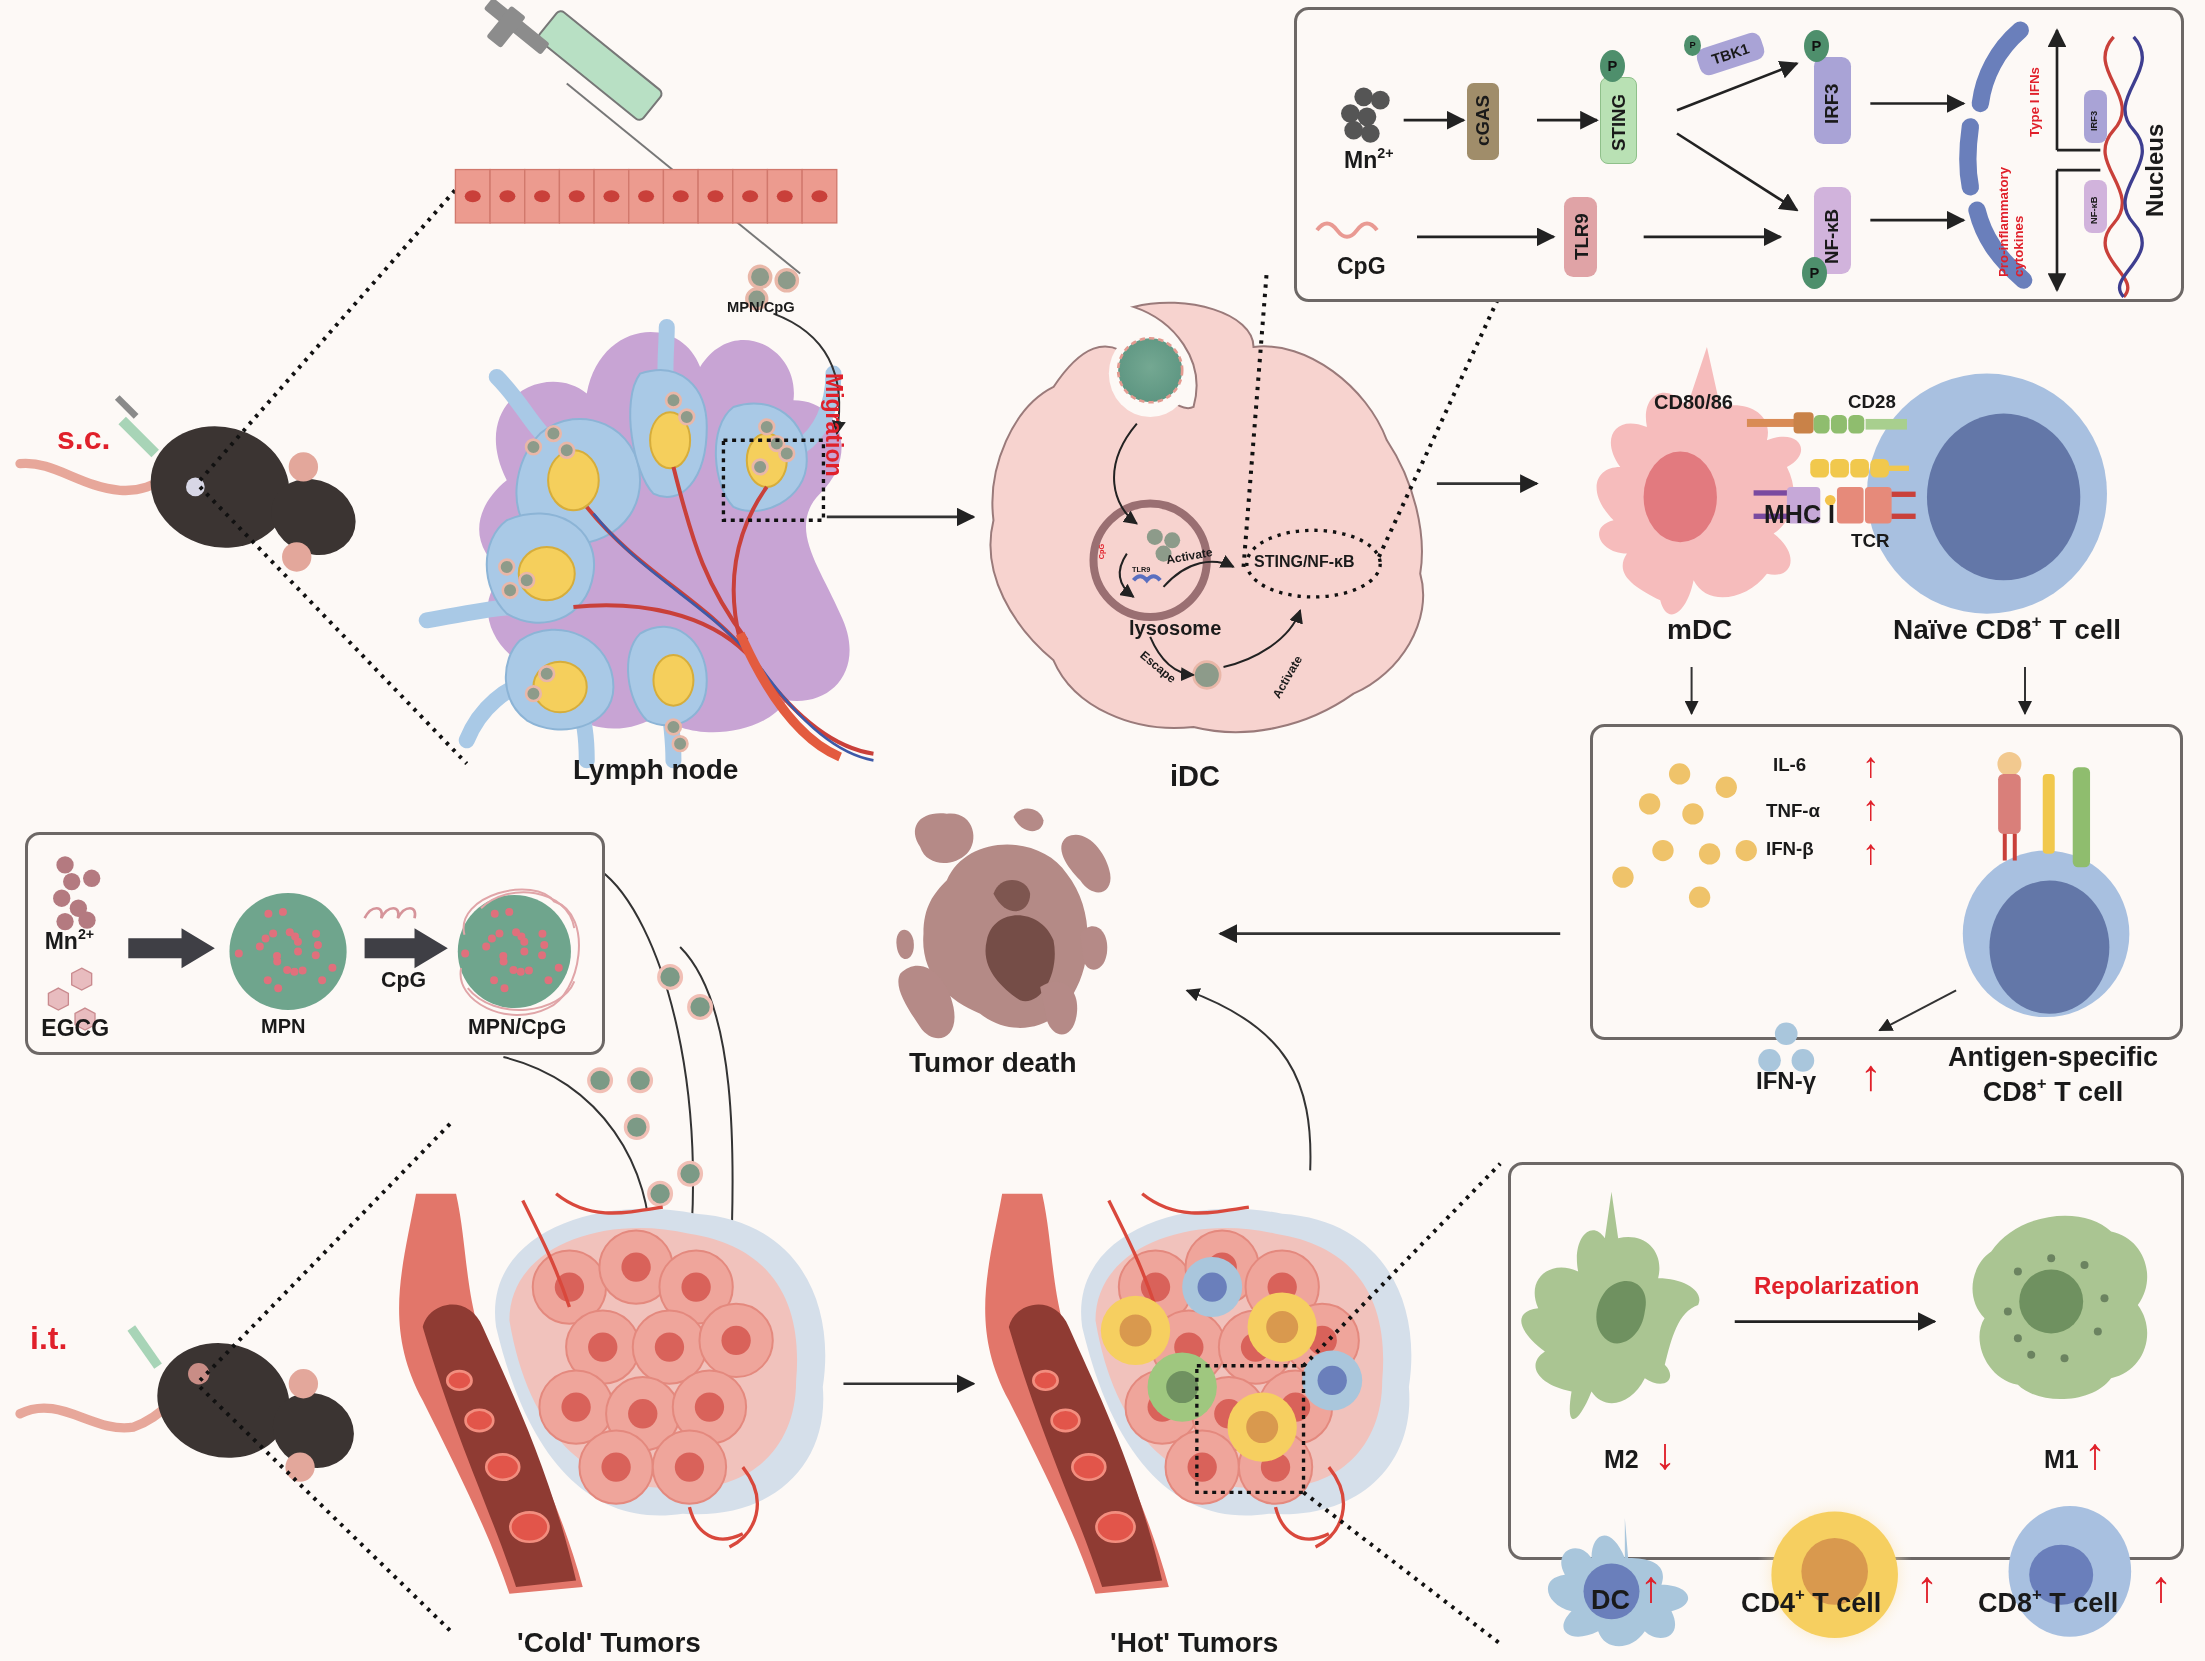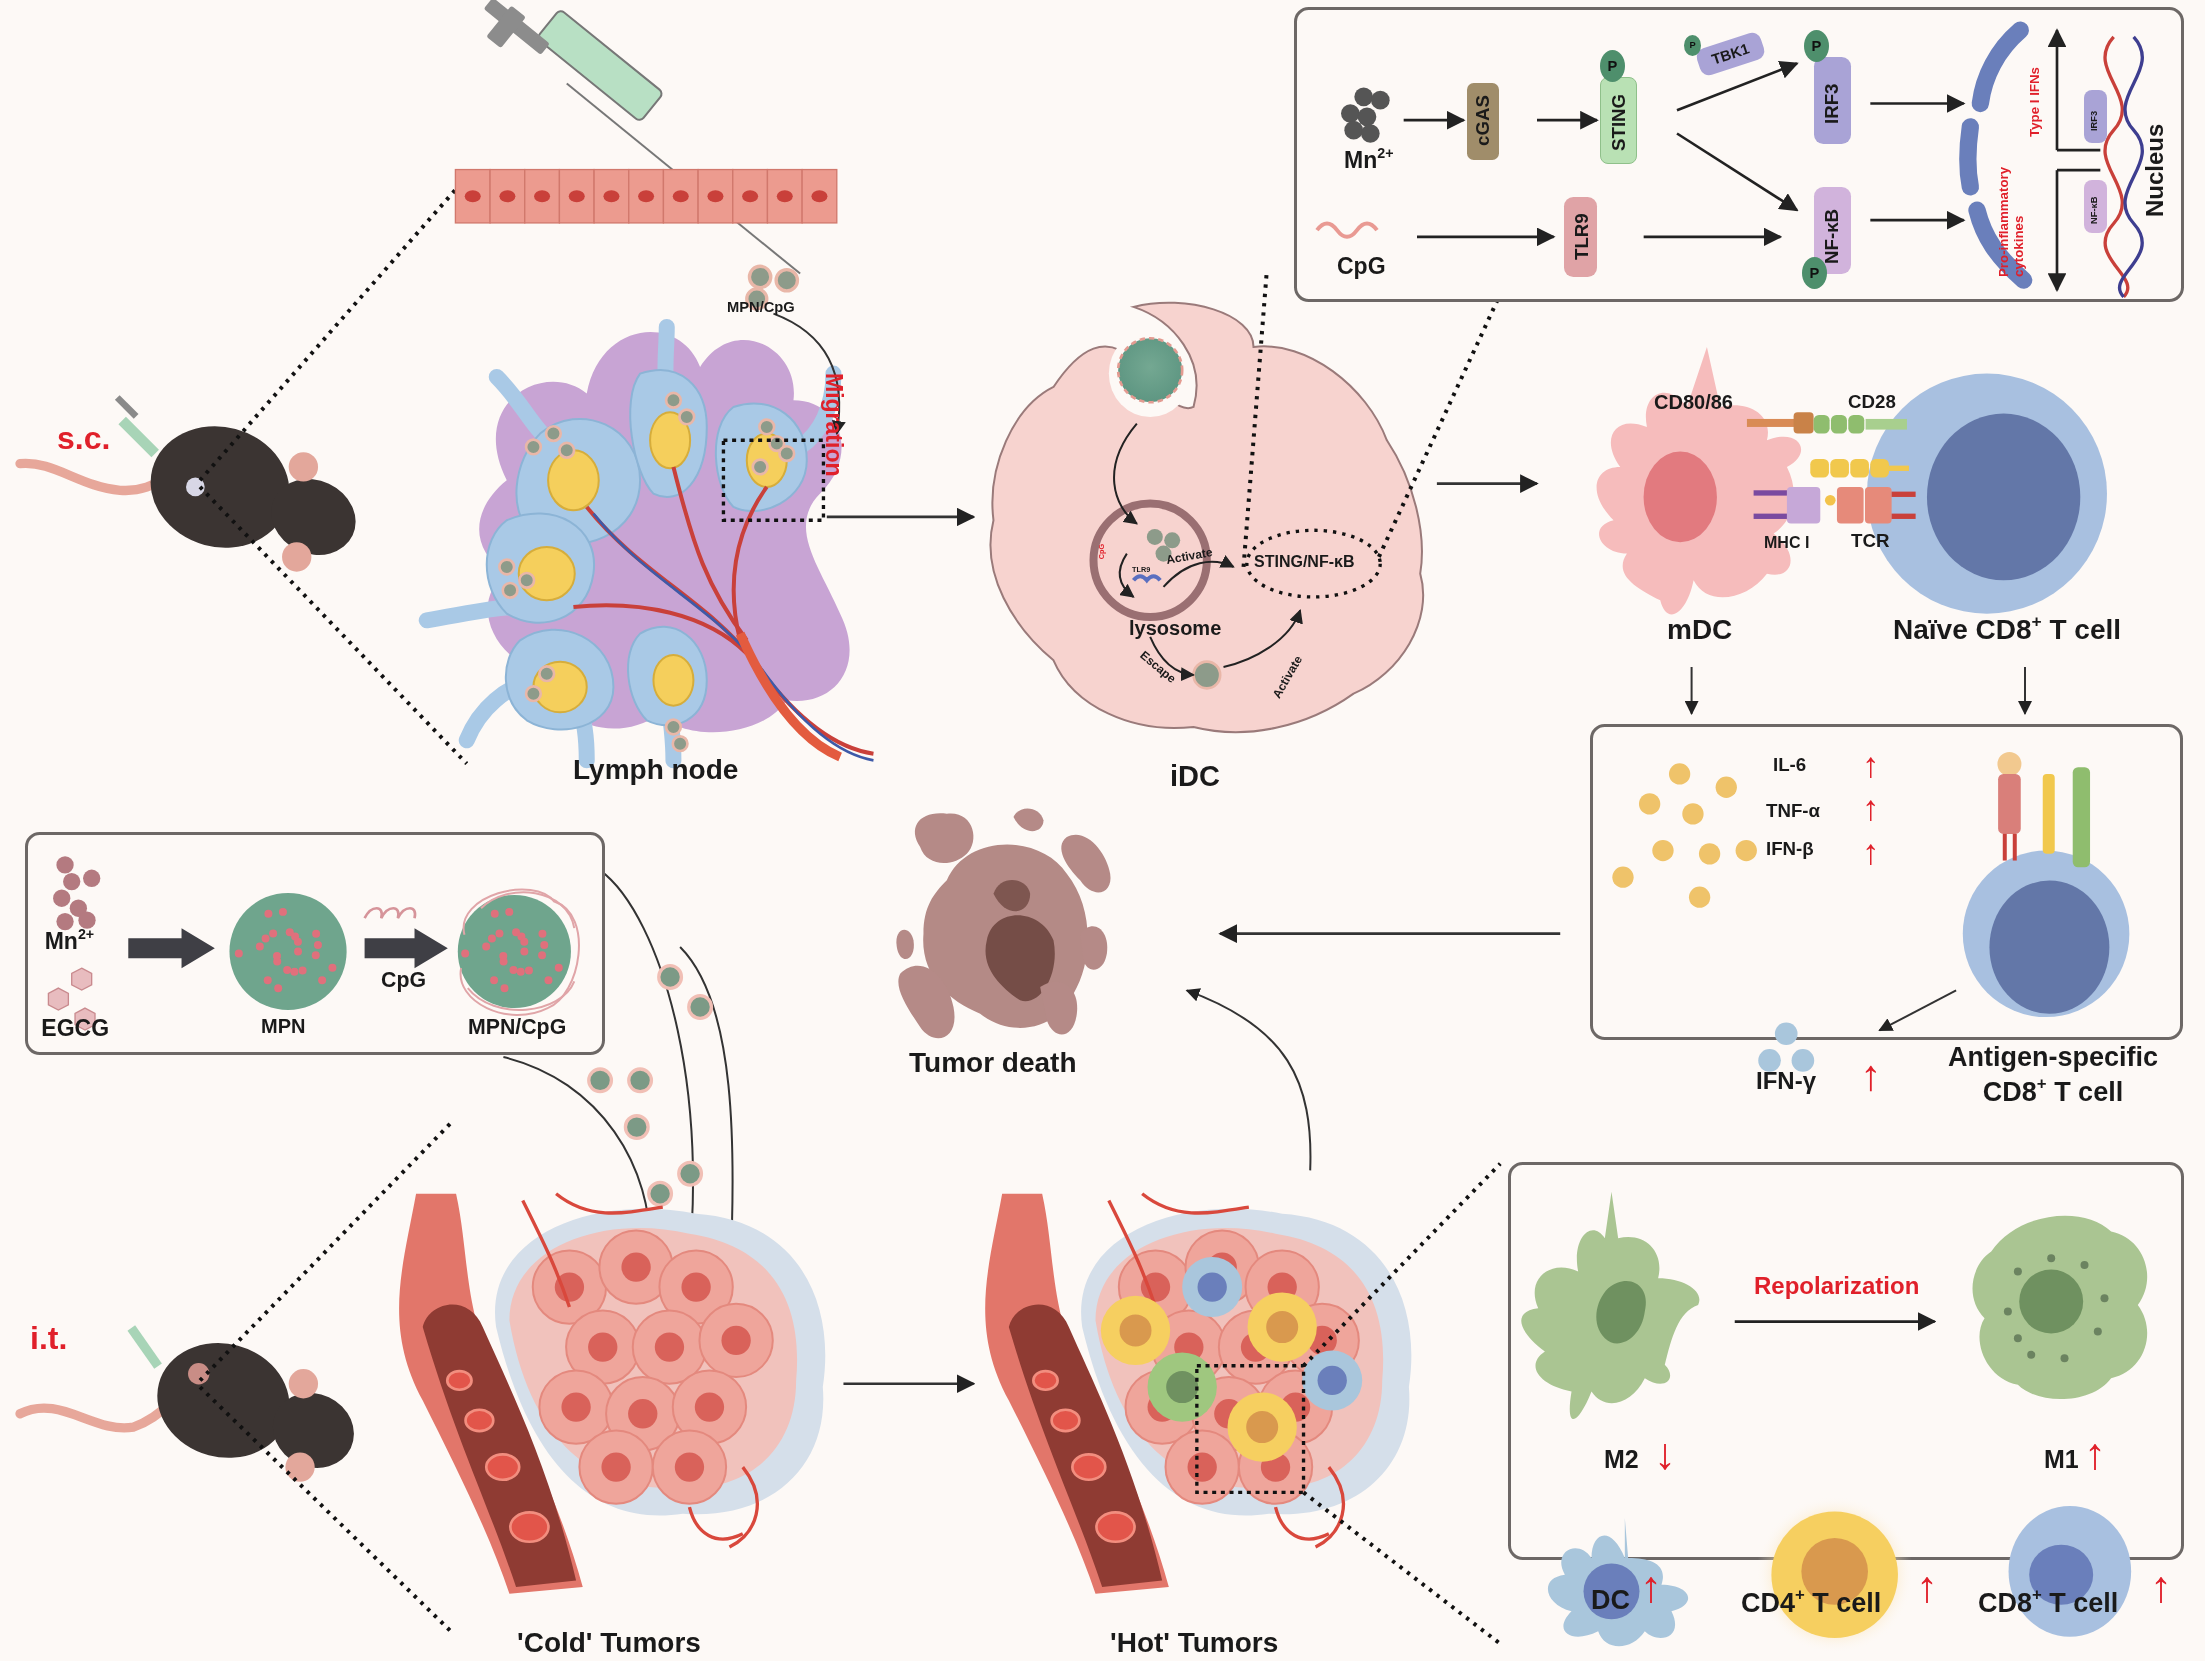--- a/index.html
+++ b/index.html
@@ -595,21 +595,21 @@
 <div class="lbl" style="left:1132px;top:565px;font-size:7.3px;">TLR9</div>
 <div class="lbl" style="left:1166px;top:549px;font-size:12px;transform:rotate(-10deg);">Activate</div>
 <div class="lbl" style="left:1129px;top:617px;font-size:20px;">lysosome</div>
 <div class="lbl" style="left:1137px;top:660px;font-size:12px;transform:rotate(40deg);">Escape</div>
 <div class="lbl" style="left:1264px;top:670px;font-size:12px;transform:rotate(-60deg);">Activate</div>
 <div class="lbl" style="left:1254px;top:553px;font-size:16px;">STING/NF-κB</div>
 <div class="lbl" style="left:1170px;top:760px;font-size:29px;">iDC</div>
 
 <div class="lbl" style="left:1646px;top:391px;font-size:20px;margin-left:8px;">CD80/86</div>
 <div class="lbl" style="left:1832px;top:391px;font-size:18.7px;margin-left:16px;">CD28</div>
-<div class="lbl" style="left:1764px;top:534px;font-size:16px;text-align:right;">MHC I</div>
+<div class="lbl" style="left:1764px;top:500px;font-size:25px;text-align:right;">MHC I</div>
 <div class="lbl" style="left:1851px;top:530px;font-size:18.7px;">TCR</div>
 <div class="lbl" style="left:1667px;top:614px;font-size:28px;">mDC</div>
 <div class="lbl" style="left:1893px;top:614px;font-size:28px;"><span>Naïve CD8</span><sup>+</sup><span> T cell</span></div>
 
 <div class="lbl" style="left:909px;top:1047px;font-size:28px;">Tumor death</div>
 <div class="lbl" style="left:517px;top:1627px;font-size:28px;">'Cold' Tumors</div>
 <div class="lbl" style="left:1110px;top:1627px;font-size:28px;">'Hot' Tumors</div>
 
 
 </body></html>

